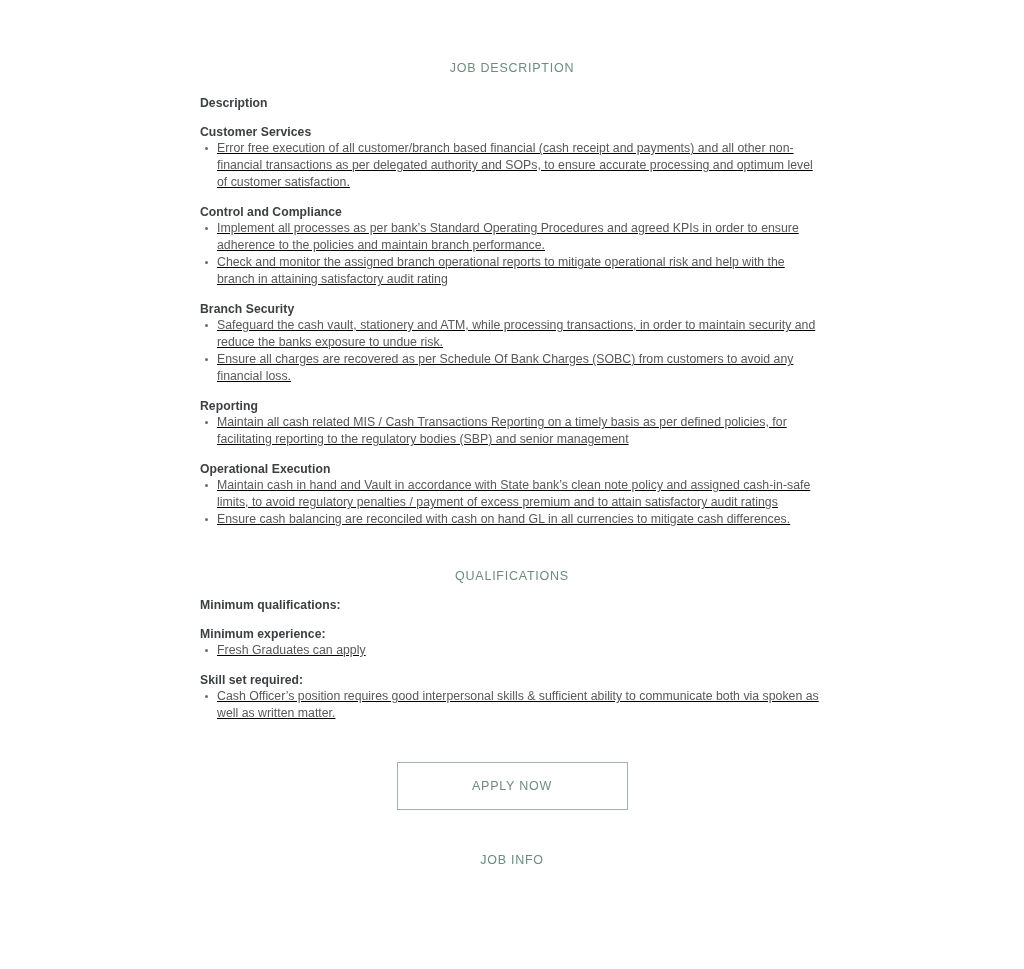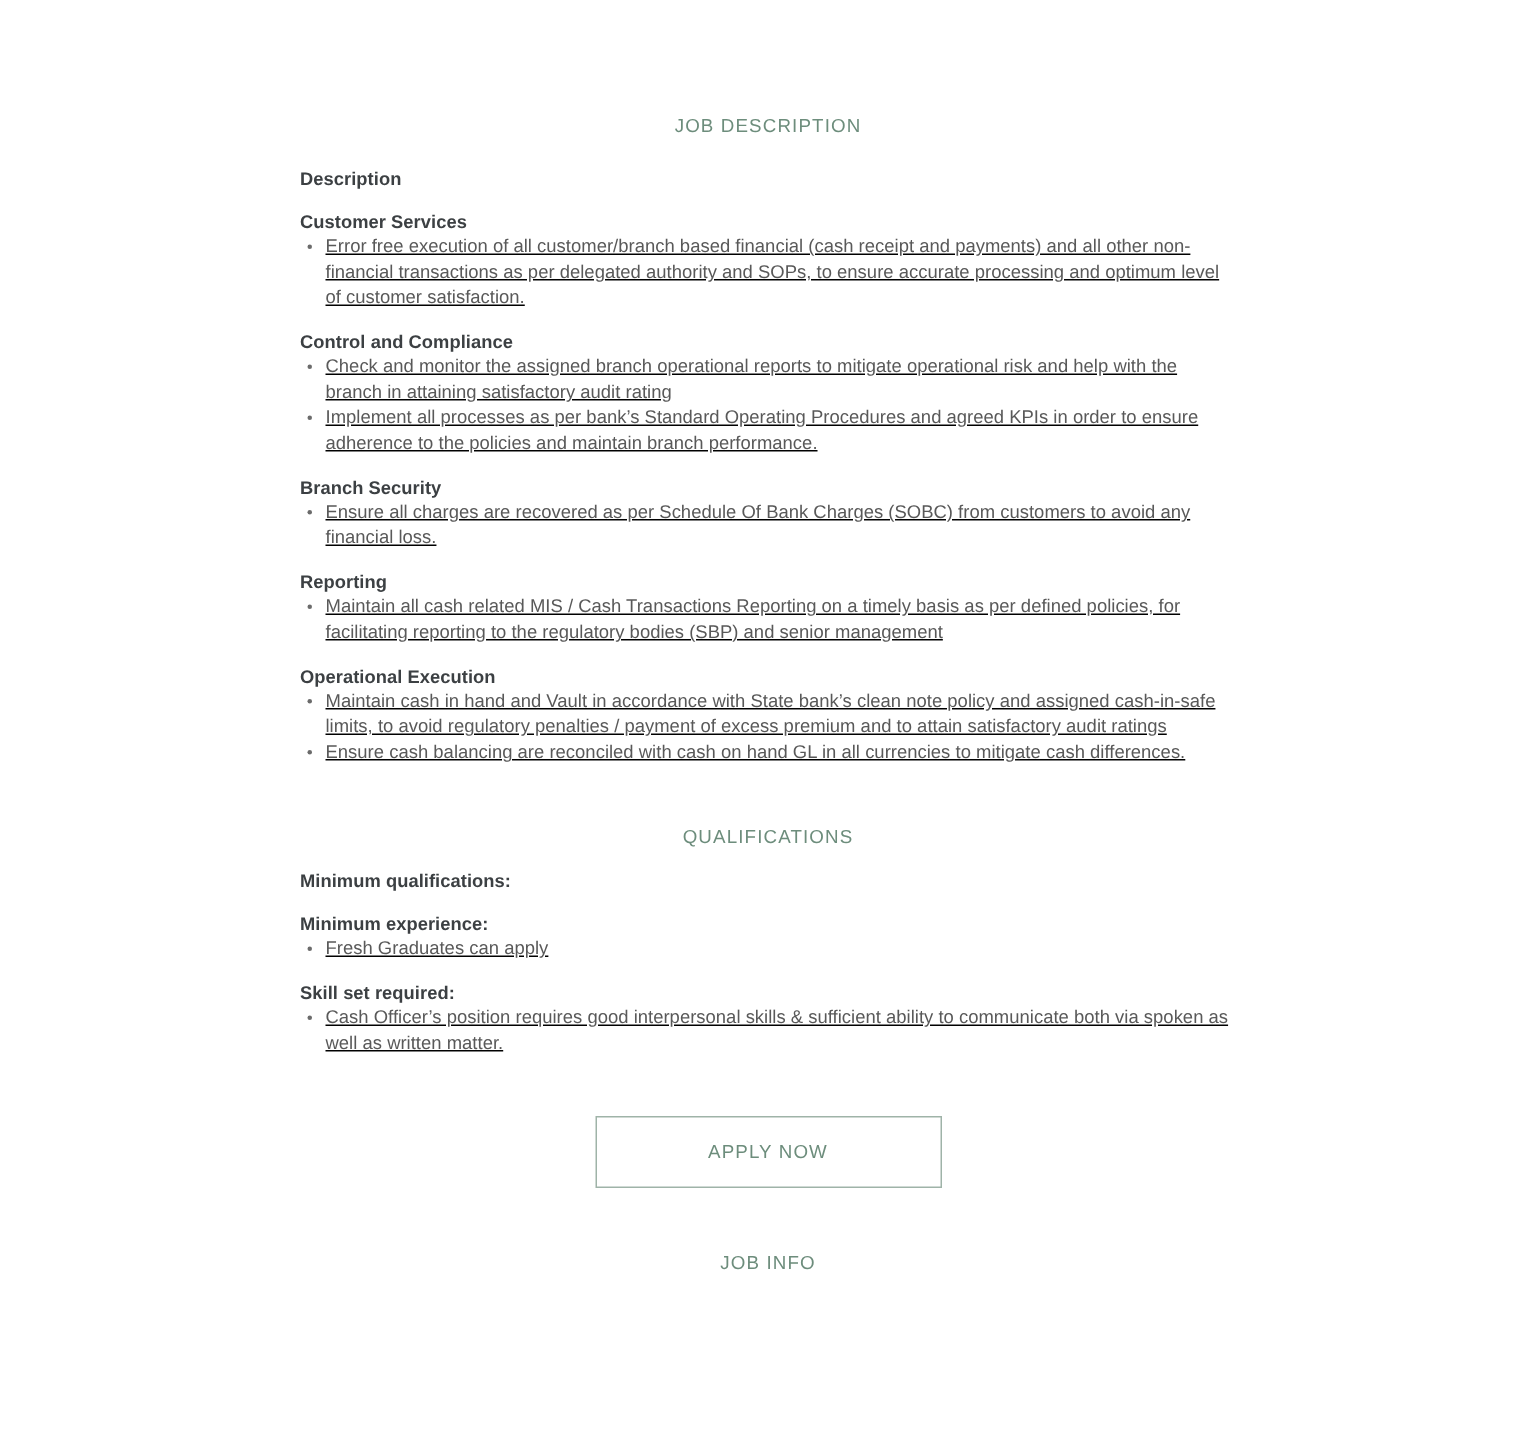--- a/index.html
+++ b/index.html
@@ -12,21 +12,21 @@
     height: 969px;
     position: relative;
     overflow: hidden;
     font-family: "Liberation Sans", sans-serif;
     -webkit-font-smoothing: antialiased;
   }
 
   .page {
     position: absolute;
     left: 200px;
-    top: 16px;
+    top: 0;
     width: 624px;
   }
 
   
   .section-heading {
     text-align: center;
     color: #6d8d7c;
     font-size: 12.5px;
     letter-spacing: 0.75px;
     font-weight: 400;
@@ -108,25 +108,26 @@
 
   <div class="sub-heading gap-desc">Description</div>
 
   <div id="job-description-groups">
       <div class="sub-heading gap-sub">Customer Services</div>
       <ul class="bullets gap-list">
         <li>Error free execution of all customer/branch based financial (cash receipt and payments) and all other non-financial transactions as per delegated authority and SOPs, to ensure accurate processing and optimum level of customer satisfaction.</li>
       </ul>
       <div class="sub-heading gap-sub">Control and Compliance</div>
       <ul class="bullets gap-list">
+        <li>Implement all processes as per bank’s Standard Operating Procedures and agreed KPIs in order to ensure adherence to the policies and maintain branch performance.</li>
         <li>Check and monitor the assigned branch operational reports to mitigate operational risk and help with the branch in attaining satisfactory audit rating</li>
-        <li>Implement all processes as per bank’s Standard Operating Procedures and agreed KPIs in order to ensure adherence to the policies and maintain branch performance.</li>
       </ul>
       <div class="sub-heading gap-sub">Branch Security</div>
       <ul class="bullets gap-list">
+        <li>Safeguard the cash vault, stationery and ATM, while processing transactions, in order to maintain security and reduce the banks exposure to undue risk.</li>
         <li>Ensure all charges are recovered as per Schedule Of Bank Charges (SOBC) from customers to avoid any financial loss.</li>
       </ul>
       <div class="sub-heading gap-sub">Reporting</div>
       <ul class="bullets gap-list">
         <li>Maintain all cash related MIS / Cash Transactions Reporting on a timely basis as per defined policies, for facilitating reporting to the regulatory bodies (SBP) and senior management</li>
       </ul>
       <div class="sub-heading gap-sub">Operational Execution</div>
       <ul class="bullets gap-list">
         <li>Maintain cash in hand and Vault in accordance with State bank’s clean note policy and assigned cash-in-safe limits, to avoid regulatory penalties / payment of excess premium and to attain satisfactory audit ratings</li>
         <li>Ensure cash balancing are reconciled with cash on hand GL in all currencies to mitigate cash differences.</li>

